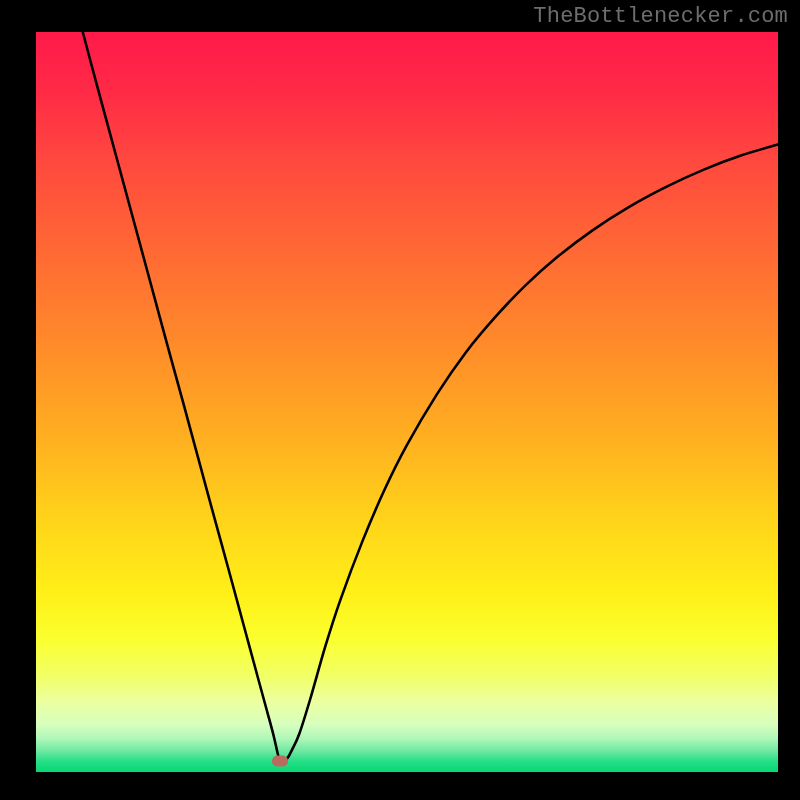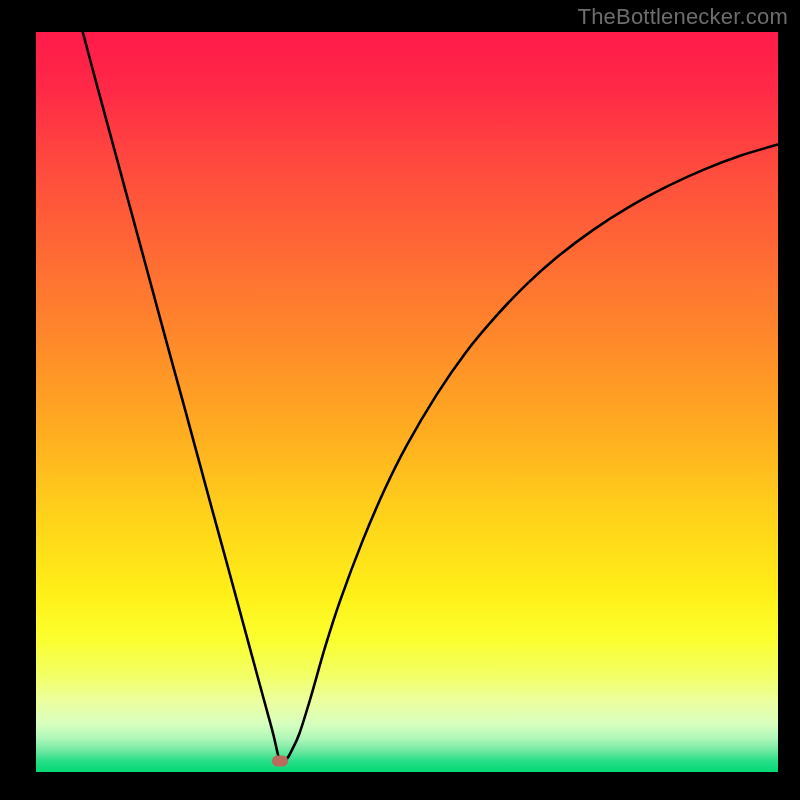--- a/index.html
+++ b/index.html
@@ -50,14 +50,14 @@
 <div id="stage">
 
   <div id="plot-frame" style="left: 36px; top: 32px; width: 742px; height: 740px; border: 0px solid rgb(0, 0, 0);">
     <div id="gradient" style="background: linear-gradient(rgb(255, 26, 74) 0%, rgb(255, 42, 70) 8%, rgb(255, 74, 62) 18%, rgb(255, 106, 52) 30%, rgb(255, 138, 42) 42%, rgb(255, 176, 32) 55%, rgb(255, 212, 26) 66%, rgb(255, 240, 24) 76%, rgb(251, 255, 46) 82%, rgb(242, 255, 102) 87%, rgb(236, 255, 160) 90.5%, rgb(216, 255, 190) 93.5%, rgb(174, 247, 184) 95.5%, rgb(109, 232, 160) 97.2%, rgb(40, 223, 136) 98.5%, rgb(4, 216, 116) 100%);"></div>
     <svg id="curve-svg" width="742" height="740" viewBox="0 0 742 740">
       <path id="curve-path" fill="none" d="M 46.75 0.00 C 48.85 7.89, 54.78 30.34, 59.36 47.36 C 63.94 64.38, 69.25 83.87, 74.20 102.12 C 79.15 120.37, 84.09 138.63, 89.04 156.88 C 93.99 175.13, 98.93 193.39, 103.88 211.64 C 108.83 229.89, 113.77 248.15, 118.72 266.40 C 123.67 284.65, 128.61 303.03, 133.56 321.16 C 138.51 339.29, 143.45 357.05, 148.40 375.18 C 153.35 393.31, 158.29 411.69, 163.24 429.94 C 168.19 448.19, 173.13 466.57, 178.08 484.70 C 183.03 502.83, 187.97 520.59, 192.92 538.72 C 197.87 556.85, 202.81 575.23, 207.76 593.48 C 212.71 611.73, 218.64 633.69, 222.60 648.24 C 226.56 662.79, 229.03 671.67, 231.50 680.80 C 233.98 689.93, 235.71 696.09, 237.44 703.00 C 239.17 709.91, 240.78 717.92, 241.89 722.24 C 243.00 726.56, 242.63 728.16, 244.12 728.90 C 245.60 729.64, 248.82 728.53, 250.80 726.68 C 252.77 724.83, 253.89 721.99, 255.99 717.80 C 258.09 713.61, 260.32 710.15, 263.41 701.52 C 266.50 692.89, 270.21 680.55, 274.54 666.00 C 278.87 651.45, 284.43 630.48, 289.38 614.20 C 294.33 597.92, 298.04 585.83, 304.22 568.32 C 310.40 550.81, 319.06 527.62, 326.48 509.12 C 333.90 490.62, 341.32 473.35, 348.74 457.32 C 356.16 441.29, 362.34 428.71, 371.00 412.92 C 379.66 397.13, 390.79 378.14, 400.68 362.60 C 410.57 347.06, 420.47 332.75, 430.36 319.68 C 440.25 306.61, 450.15 295.26, 460.04 284.16 C 469.93 273.06, 479.83 262.70, 489.72 253.08 C 499.61 243.46, 508.27 235.57, 519.40 226.44 C 530.53 217.31, 544.13 206.95, 556.50 198.32 C 568.87 189.69, 581.23 181.92, 593.60 174.64 C 605.97 167.36, 618.33 160.83, 630.70 154.66 C 643.07 148.49, 655.43 142.82, 667.80 137.64 C 680.17 132.46, 692.53 127.77, 704.90 123.58 C 717.27 119.39, 735.82 114.33, 742.00 112.48" stroke="#000000" stroke-width="2.6" stroke-linecap="round" stroke-linejoin="round"></path>
     </svg>
     <div id="marker" style="left: 244.118px; top: 728.9px; width: 16px; height: 11px; background: rgb(187, 107, 93); border-radius: 5.5px;"></div>
   </div>
 
-  <div id="watermark" style="right: 12px;">TheBottlenecker.com</div>
+  <div id="watermark" style="right: 12px; font-family: Liberation Mono, monospace;">TheBottlenecker.com</div>
 </div>
 
 </body></html>

